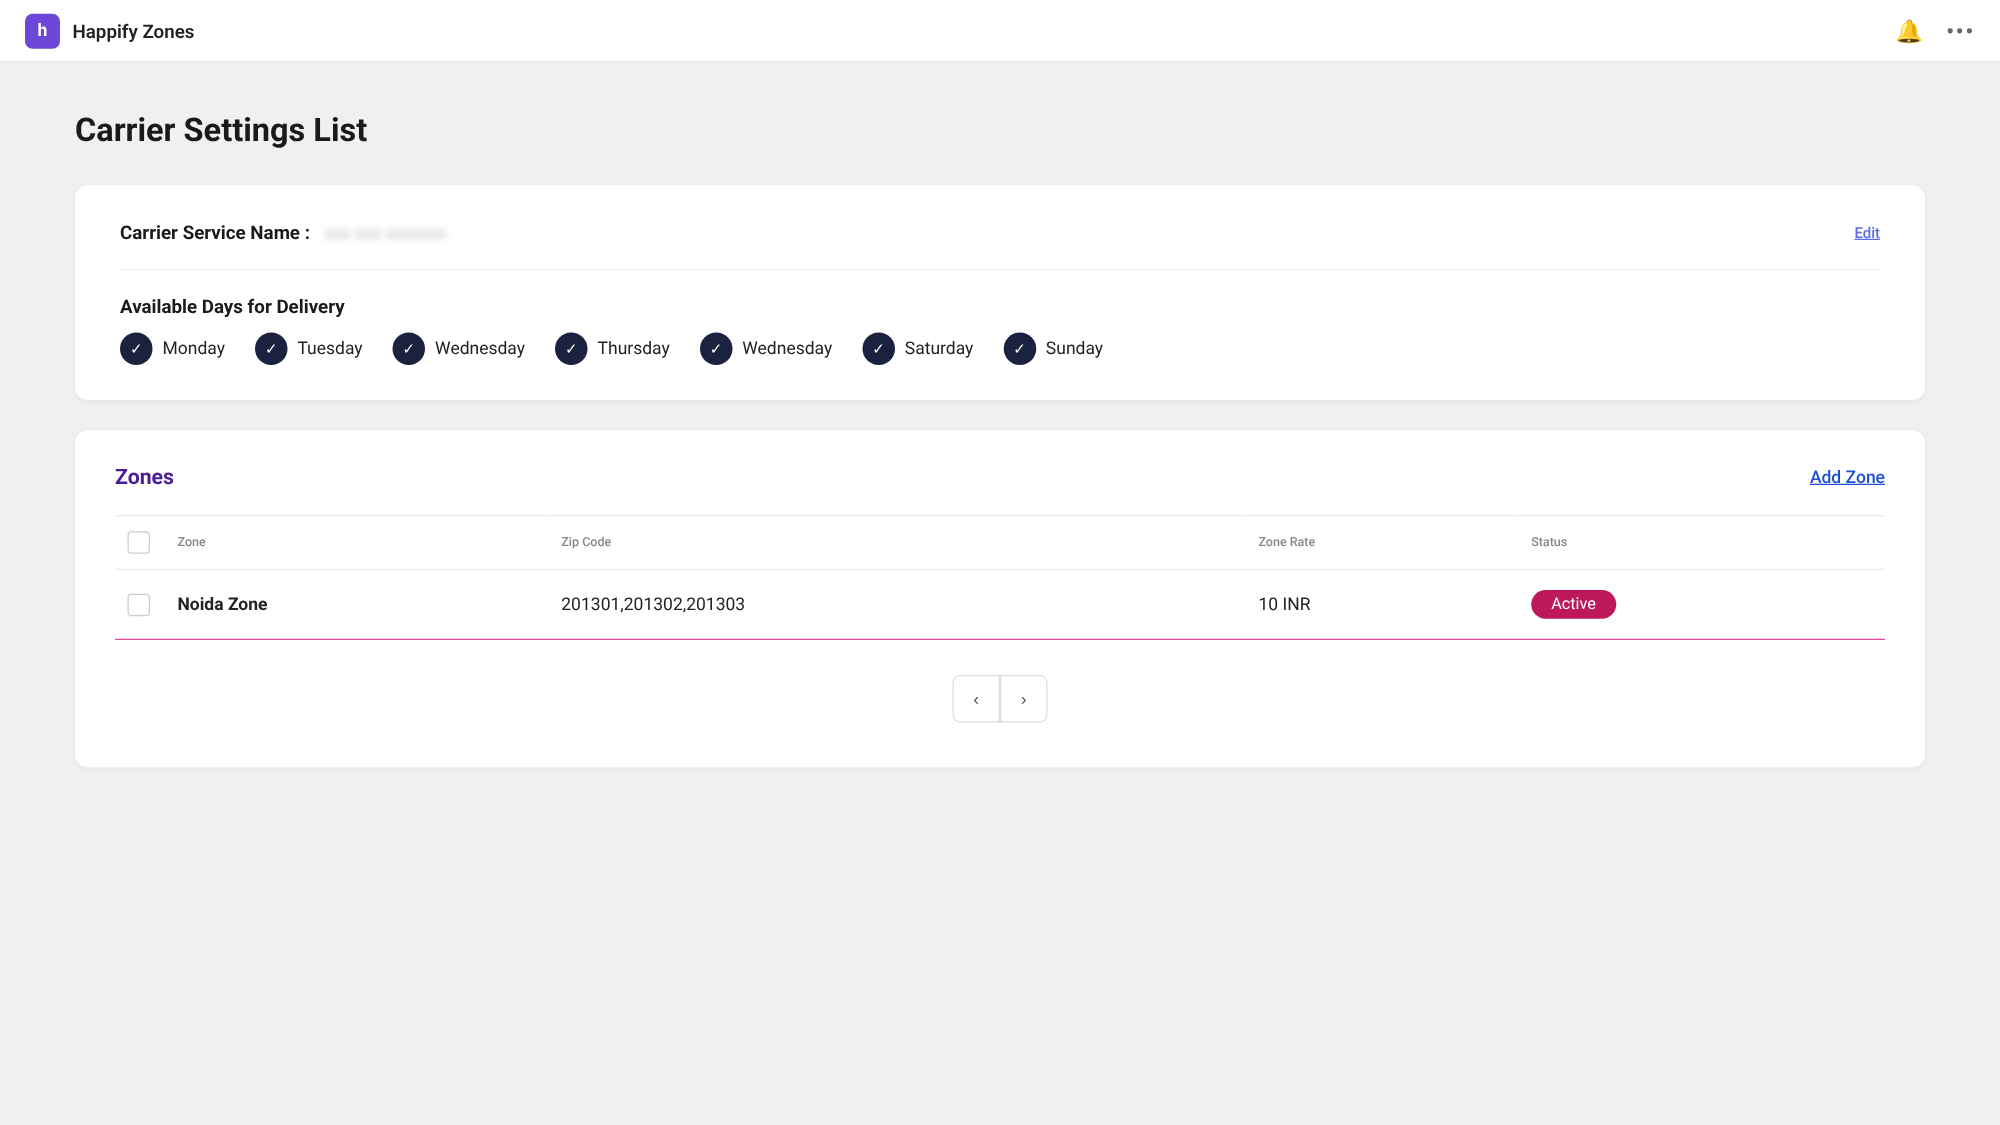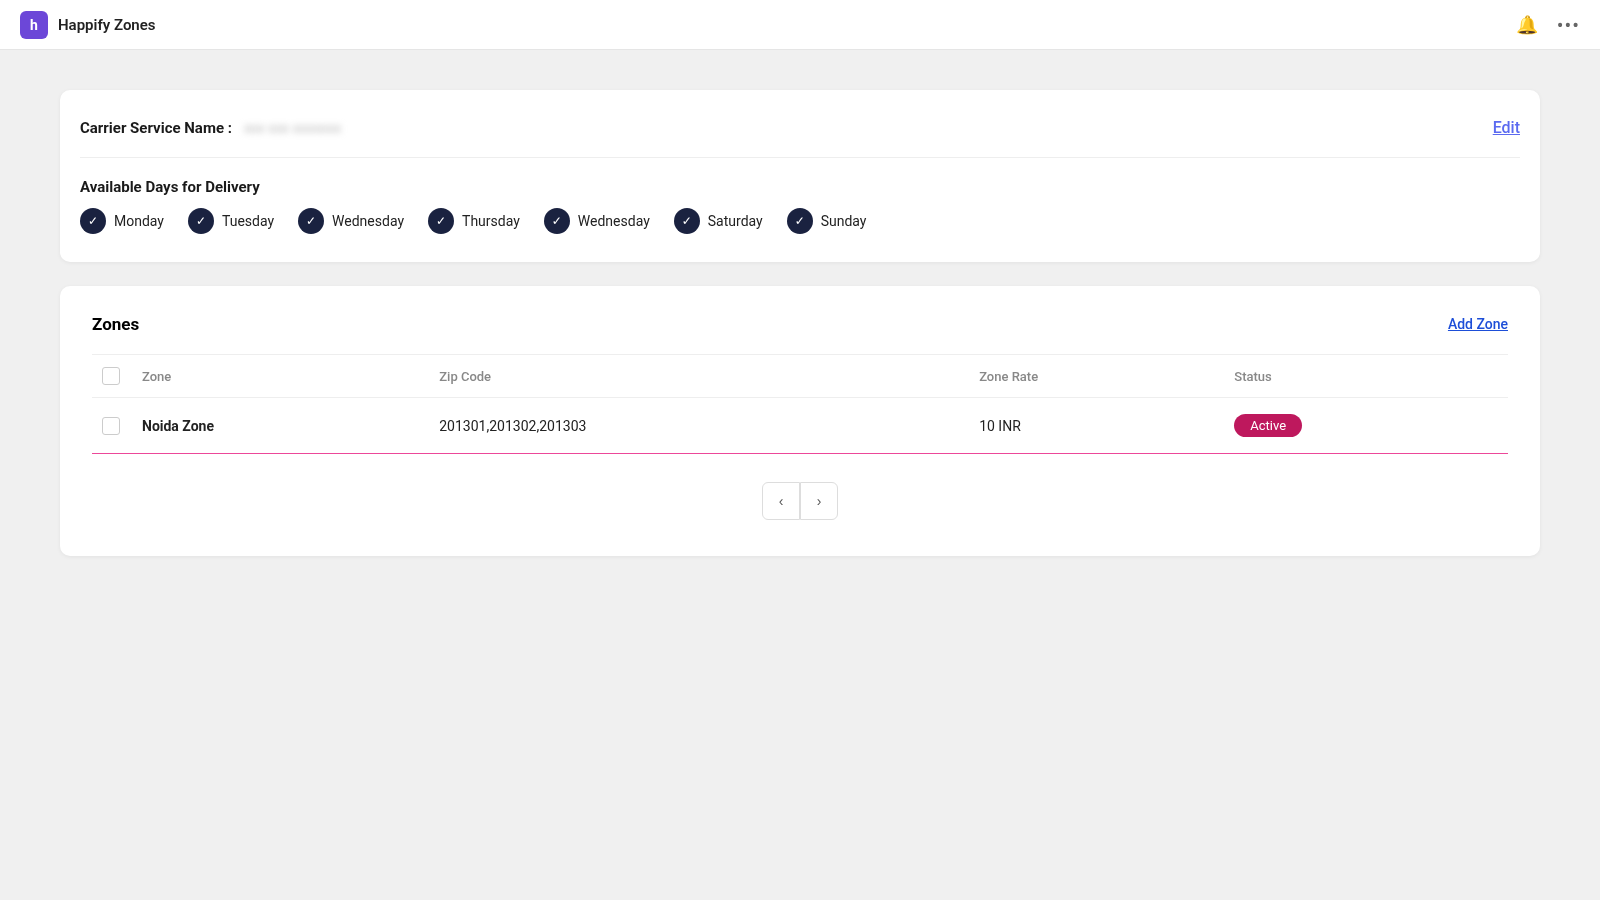--- a/index.html
+++ b/index.html
@@ -62,21 +62,21 @@
       font-size: 26px;
       font-weight: 700;
       color: #1a1a1a;
       margin-bottom: 28px;
     }
 
     
     .card {
       background: #fff;
       border-radius: 10px;
-      padding: 28px 20px;
+      padding: 28px 36px;
       margin-bottom: 24px;
       box-shadow: 0 1px 4px rgba(0,0,0,0.06);
     }
 
     
     .carrier-service-row {
       display: flex;
       align-items: center;
       justify-content: space-between;
       padding-bottom: 20px;
@@ -90,21 +90,21 @@
     }
     .carrier-name-value {
       font-size: 14px;
       color: #bbb;
       margin-left: 8px;
       filter: blur(3px);
       user-select: none;
     }
     .edit-link {
       color: #5b6af0;
-      font-size: 16px;
+      font-size: 12px;
       text-decoration: underline;
       cursor: pointer;
       font-weight: 500;
     }
 
     
     .section-title {
       font-size: 15px;
       font-weight: 700;
       color: #1a1a1a;
@@ -145,38 +145,38 @@
     }
     .zones-header {
       display: flex;
       align-items: center;
       justify-content: space-between;
       margin-bottom: 20px;
     }
     .zones-title {
       font-size: 17px;
       font-weight: 700;
-      color: #000000;
+      color: #4c1d95;
     }
     .add-zone-link {
       color: #1d4ed8;
       font-size: 14px;
       text-decoration: underline;
       cursor: pointer;
       font-weight: 500;
     }
 
     
     .zones-table {
       width: 100%;
       border-collapse: collapse;
     }
     .zones-table th {
       text-align: left;
-      font-size: 13px;
+      font-size: 10px;
       color: #888;
       font-weight: 500;
       padding: 12px 10px;
       border-top: 1px solid #eee;
       border-bottom: 1px solid #eee;
     }
     .zones-table td {
       padding: 16px 10px;
       font-size: 14px;
       color: #222;
@@ -252,20 +252,21 @@
     <span class="app-title">Happify Zones</span>
   </div>
   <div class="topnav-right">
     <span class="nav-icon">🔔</span>
     <span class="nav-icon" style="font-size:20px;letter-spacing:1px;">•••</span>
   </div>
 </nav>
 
 <div class="main-content">
 
+  <h1 class="page-title">Carrier Settings List</h1>
 
   <div class="card">
 
     <div class="carrier-service-row">
       <div>
         <span class="carrier-label">Carrier Service Name :</span>
         <span class="carrier-name-value">xxx xxx xxxxxxx</span>
       </div>
       <a class="edit-link">Edit</a>
     </div>

